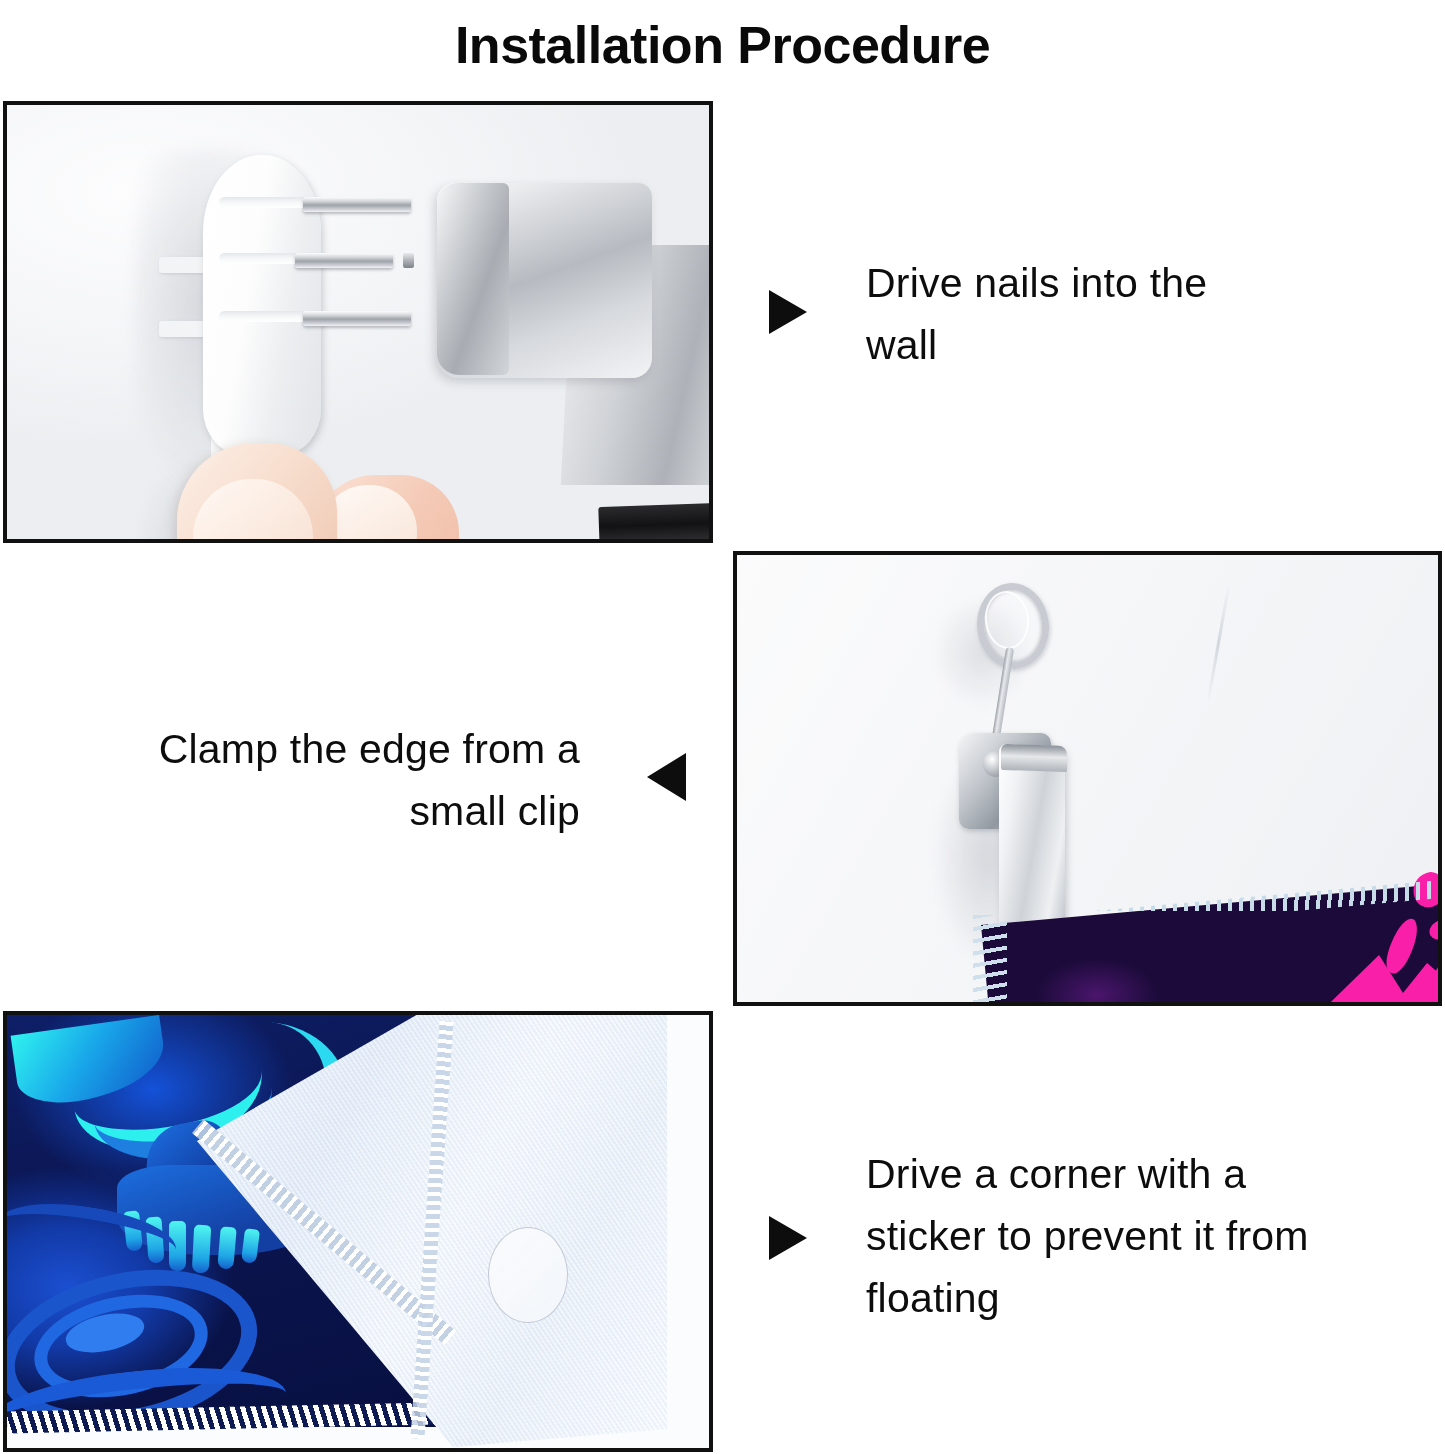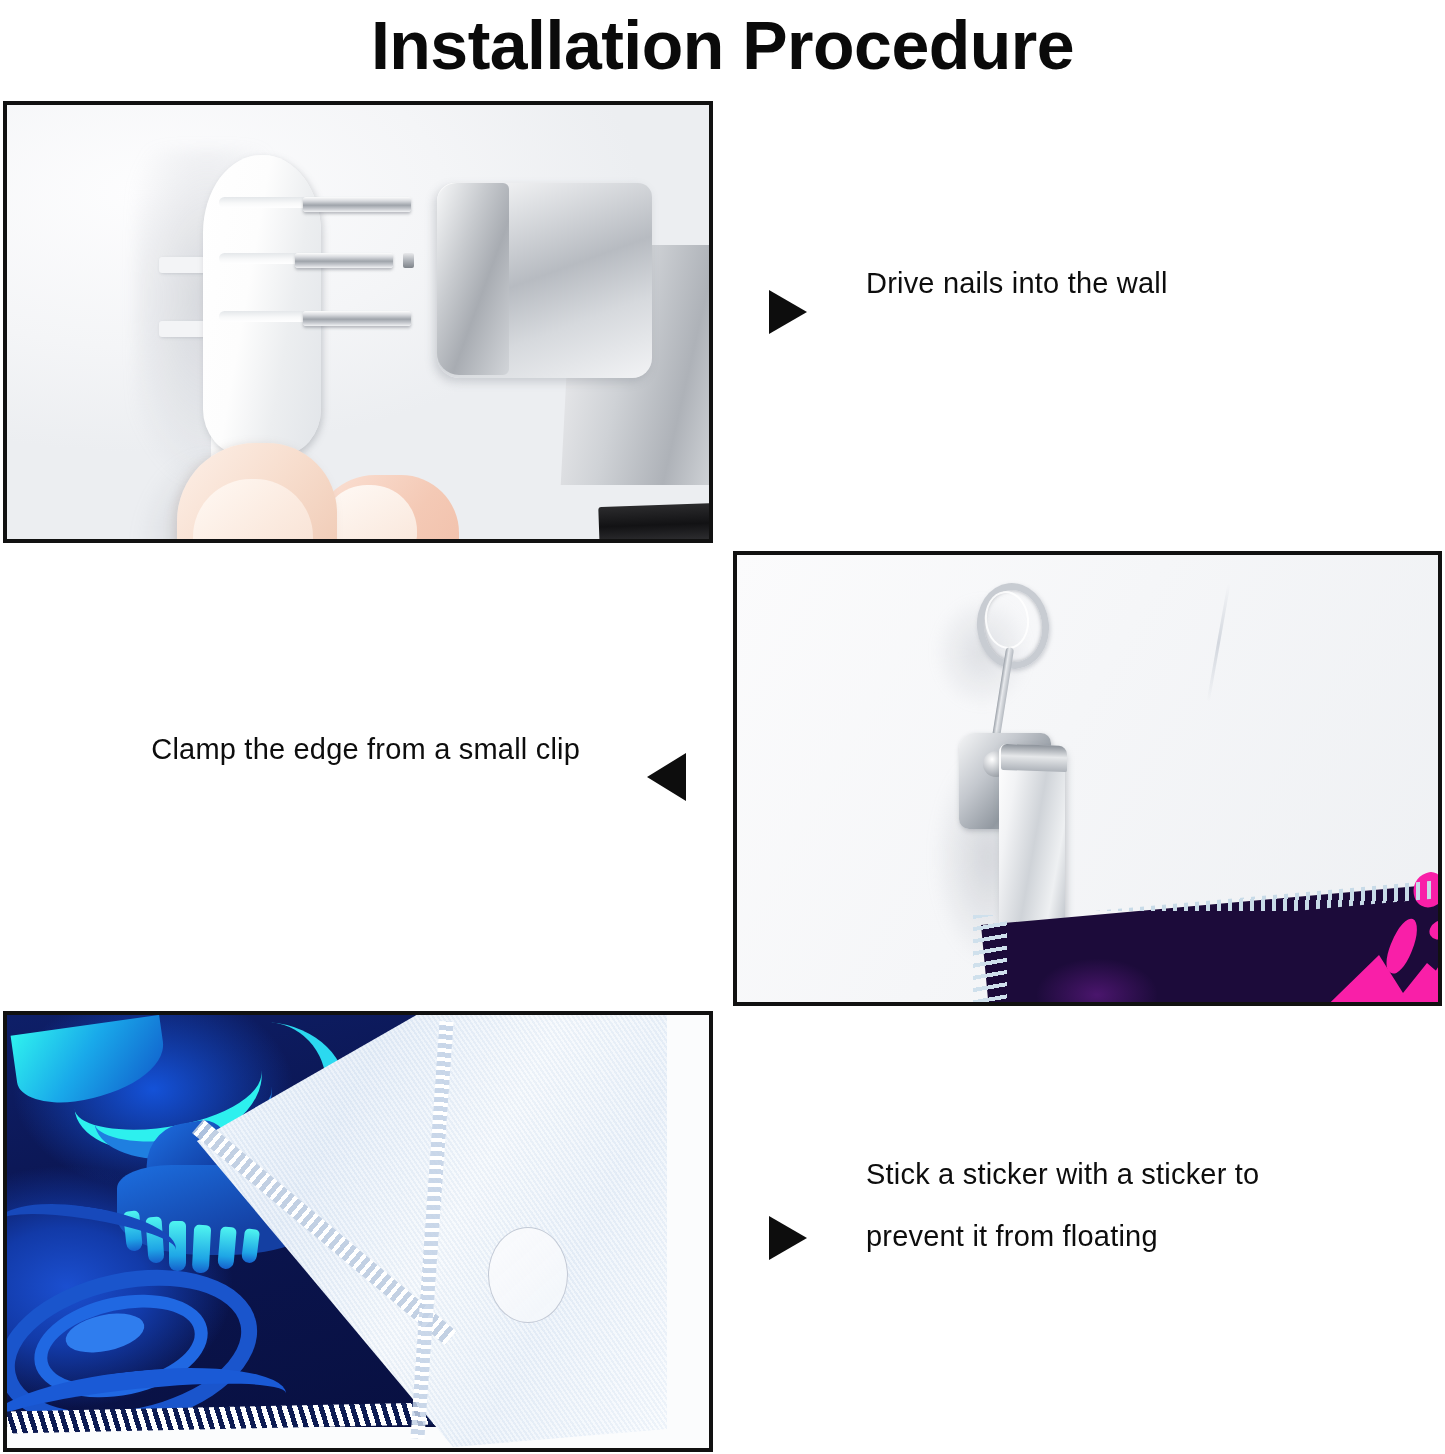--- a/index.html
+++ b/index.html
@@ -8,21 +8,21 @@
     background:#ffffff;
     font-family:"Liberation Sans","DejaVu Sans",sans-serif;
     position:relative;overflow:hidden;
     -webkit-font-smoothing:antialiased;
   }
 
   
   #page-title{
     position:absolute;left:0;top:2px;width:1445px;
     text-align:center;
-    font-size:68px;line-height:86px;
+    font-size:52px;line-height:86px;
     font-weight:700;letter-spacing:-0.5px;
     color:#0a0a0a;
     white-space:nowrap;
   }
 
   
   .photo{
     position:absolute;
     border:4px solid #111111;
     background:#f2f2f4;
@@ -332,21 +332,21 @@
     position:absolute;left:488px;top:1227px;width:78px;height:94px;
     border-radius:50%;
     background:linear-gradient(140deg,rgba(250,251,253,.95) 0%,rgba(243,246,250,.92) 100%);
     border:1px solid rgba(178,186,200,.75);
   }
 
   
   .caption{
     position:absolute;
     color:#0d0d0d;
-    font-size:29px;
+    font-size:41px;
     line-height:62px;
     letter-spacing:.2px;
   }
   #caption-1{left:866px;top:252px;width:420px;text-align:left;}
   #caption-2{left:70px; top:718px;width:510px;text-align:right;}
   #caption-3{left:866px;top:1143px;width:470px;text-align:left;}
 
   .arrow{position:absolute;width:0;height:0;}
   .arrow-right{
     border-top:22px solid transparent;
@@ -464,13 +464,13 @@
 </div>
 
 <div class="p3-sticker"></div>
 
 <div class="arrow arrow-right" id="arrow-1"></div>
 <div class="arrow arrow-left" id="arrow-2"></div>
 <div class="arrow arrow-right" id="arrow-3"></div>
 
 <div class="caption" id="caption-1">Drive nails into the wall</div>
 <div class="caption" id="caption-2">Clamp the edge from a small clip</div>
-<div class="caption" id="caption-3">Stick a sticker with a sticker to prevent it from floating</div>
+<div class="caption" id="caption-3">Drive a corner with a sticker to prevent it from floating</div>
 
 </body></html>

